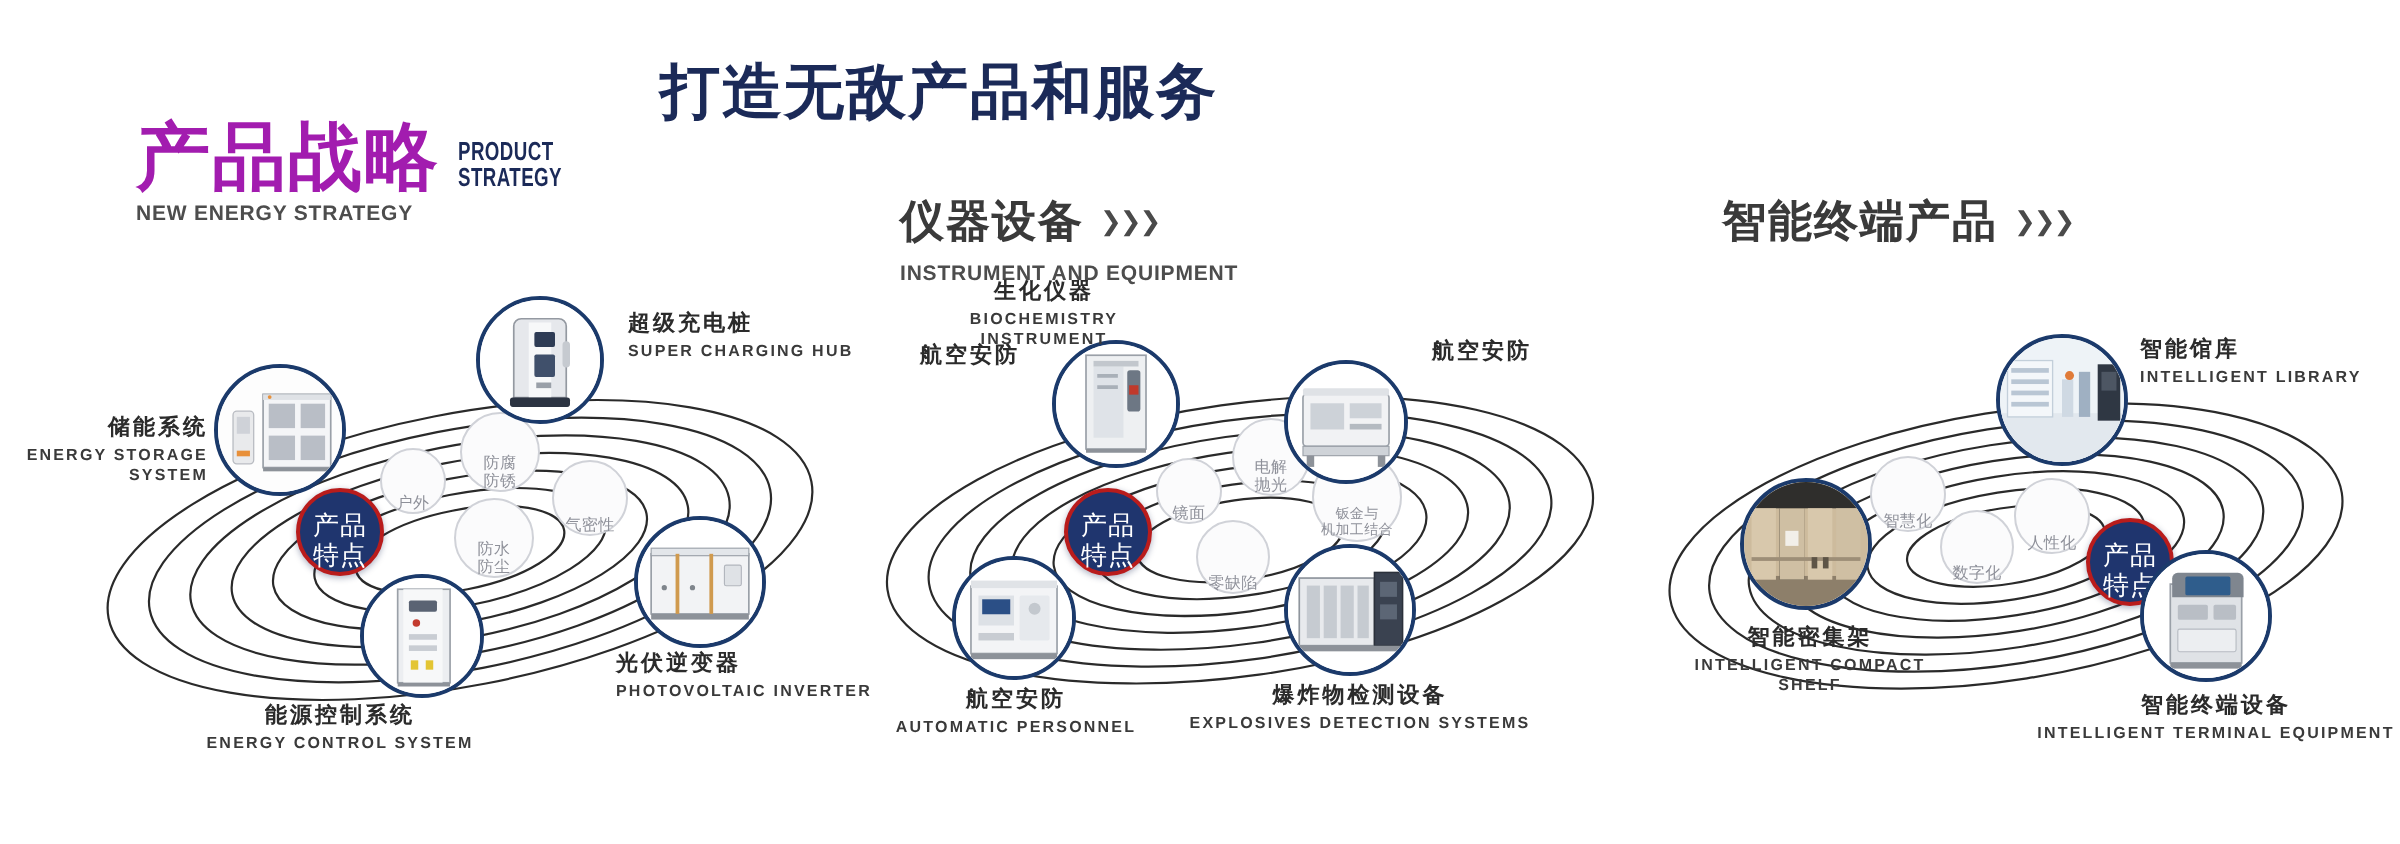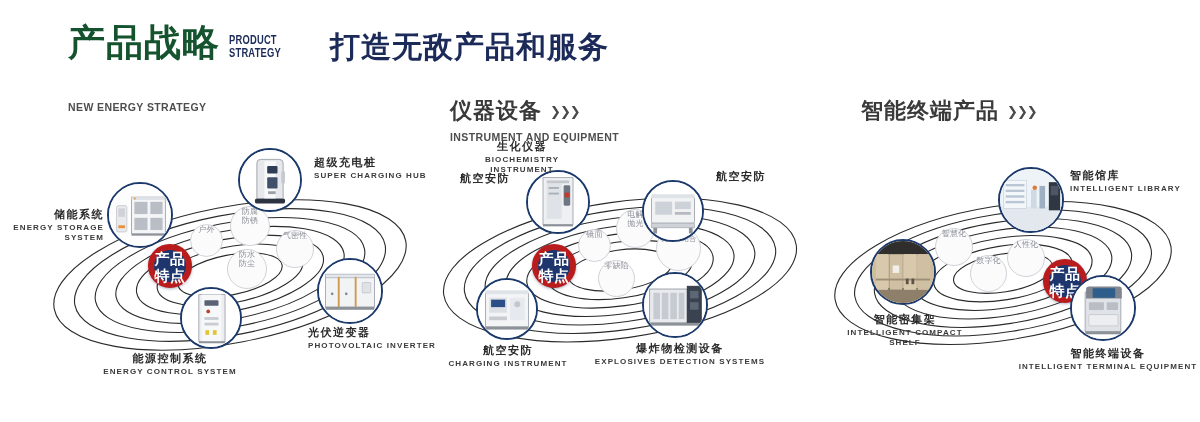--- a/index.html
+++ b/index.html
@@ -10,22 +10,23 @@
     overflow:hidden;
     position:relative;
     color:#1c2b55;
   }
   .page{position:absolute;left:0;top:0;width:1200px;height:422px;}
 
   
   .header{position:absolute;left:68px;top:24px;display:flex;align-items:flex-end;}
   .hdr-cn{
     font-size:37px;font-weight:700;letter-spacing:1px;
-    color:#14532d;line-height:1;
+    color:#a21caf;line-height:1;
     font-family:"Liberation Sans","DejaVu Sans",sans-serif;
+    margin-top:36px;
   }
   .hdr-en{
     margin-left:9px;margin-bottom:2px;
     font-size:13px;font-weight:700;line-height:0.95;
     color:#1b2a58;letter-spacing:0.3px;
     transform:scaleX(0.72);transform-origin:left bottom;
     white-space:pre-line;
   }
   .hdr-sub{
     position:absolute;left:330px;top:32px;
@@ -57,28 +58,28 @@
     overflow:hidden;
     background:#f2f3f5;
     box-sizing:border-box;
   }
   .node .art{position:absolute;left:0;top:0;width:100%;height:100%;}
 
   
   .feat{
     position:absolute;border-radius:50%;
     border:1px solid #d0d2d8;background:#fbfbfc;
-    display:flex;align-items:flex-start;justify-content:center;
+    display:flex;align-items:flex-end;justify-content:center;
     text-align:center;color:#8e9099;
     font-size:8px;line-height:1.15;letter-spacing:0.2px;
     box-sizing:border-box;
   }
   .feat.core{
-    background:#1f356e;border:6px solid #b91c1c;color:#ffffff;
-    font-weight:700;font-size:15px;letter-spacing:0.5px;
+    background:#1f356e;border:2px solid #b91c1c;color:#ffffff;
+    font-weight:400;font-size:13px;letter-spacing:0.5px;
     box-shadow:0 1px 3px rgba(20,35,80,.35);
   }
 
   
   .lbl{position:absolute;}
   .lbl .cn{font-size:11px;font-weight:700;color:#2b2b2b;letter-spacing:1.5px;line-height:1.15;white-space:nowrap;}
   .lbl .en{font-size:8px;font-weight:700;color:#3a3a3a;letter-spacing:1.1px;line-height:1.25;margin-top:2px;white-space:nowrap;}
   .lbl.r{text-align:right;}
   .lbl.c{text-align:center;}
   .lbl.l{text-align:left;}
@@ -300,21 +301,21 @@
         <rect x="12" y="19" width="19" height="16" fill="#dde1e6"></rect>
         <rect x="14" y="21" width="15" height="8" fill="#2b4f86"></rect>
         <rect x="34" y="19" width="16" height="24" rx="1" fill="#e6e9ed"></rect>
         <circle cx="42" cy="26" r="3.2" fill="#c3c8ce"></circle>
         <rect x="12" y="39" width="19" height="4" fill="#c8ccd2"></rect>
         <rect x="8" y="50" width="46" height="3" fill="#8d9299"></rect>
       </svg>
     </div>
     <div class="lbl c" style="left:-22px;top:194px;width:200px;">
       <div class="cn">航空安防</div>
-      <div class="en">CHARGING INSTRUMENT</div>
+      <div class="en">AUTOMATIC PERSONNEL</div>
     </div>
 
     <div class="node" style="left:212px;top:122px;width:66px;height:66px;">
       <svg class="art" viewBox="0 0 66 66">
         <rect x="0" y="0" width="66" height="66" fill="#ffffff"></rect>
         <rect x="6" y="16" width="40" height="36" fill="#e8eaed" stroke="#8f959d" stroke-width="0.9"></rect>
         <rect x="10" y="20" width="7" height="28" fill="#c6cbd1"></rect>
         <rect x="19" y="20" width="7" height="28" fill="#c6cbd1"></rect>
         <rect x="28" y="20" width="7" height="28" fill="#c6cbd1"></rect>
         <rect x="37" y="20" width="6" height="28" fill="#c6cbd1"></rect>

